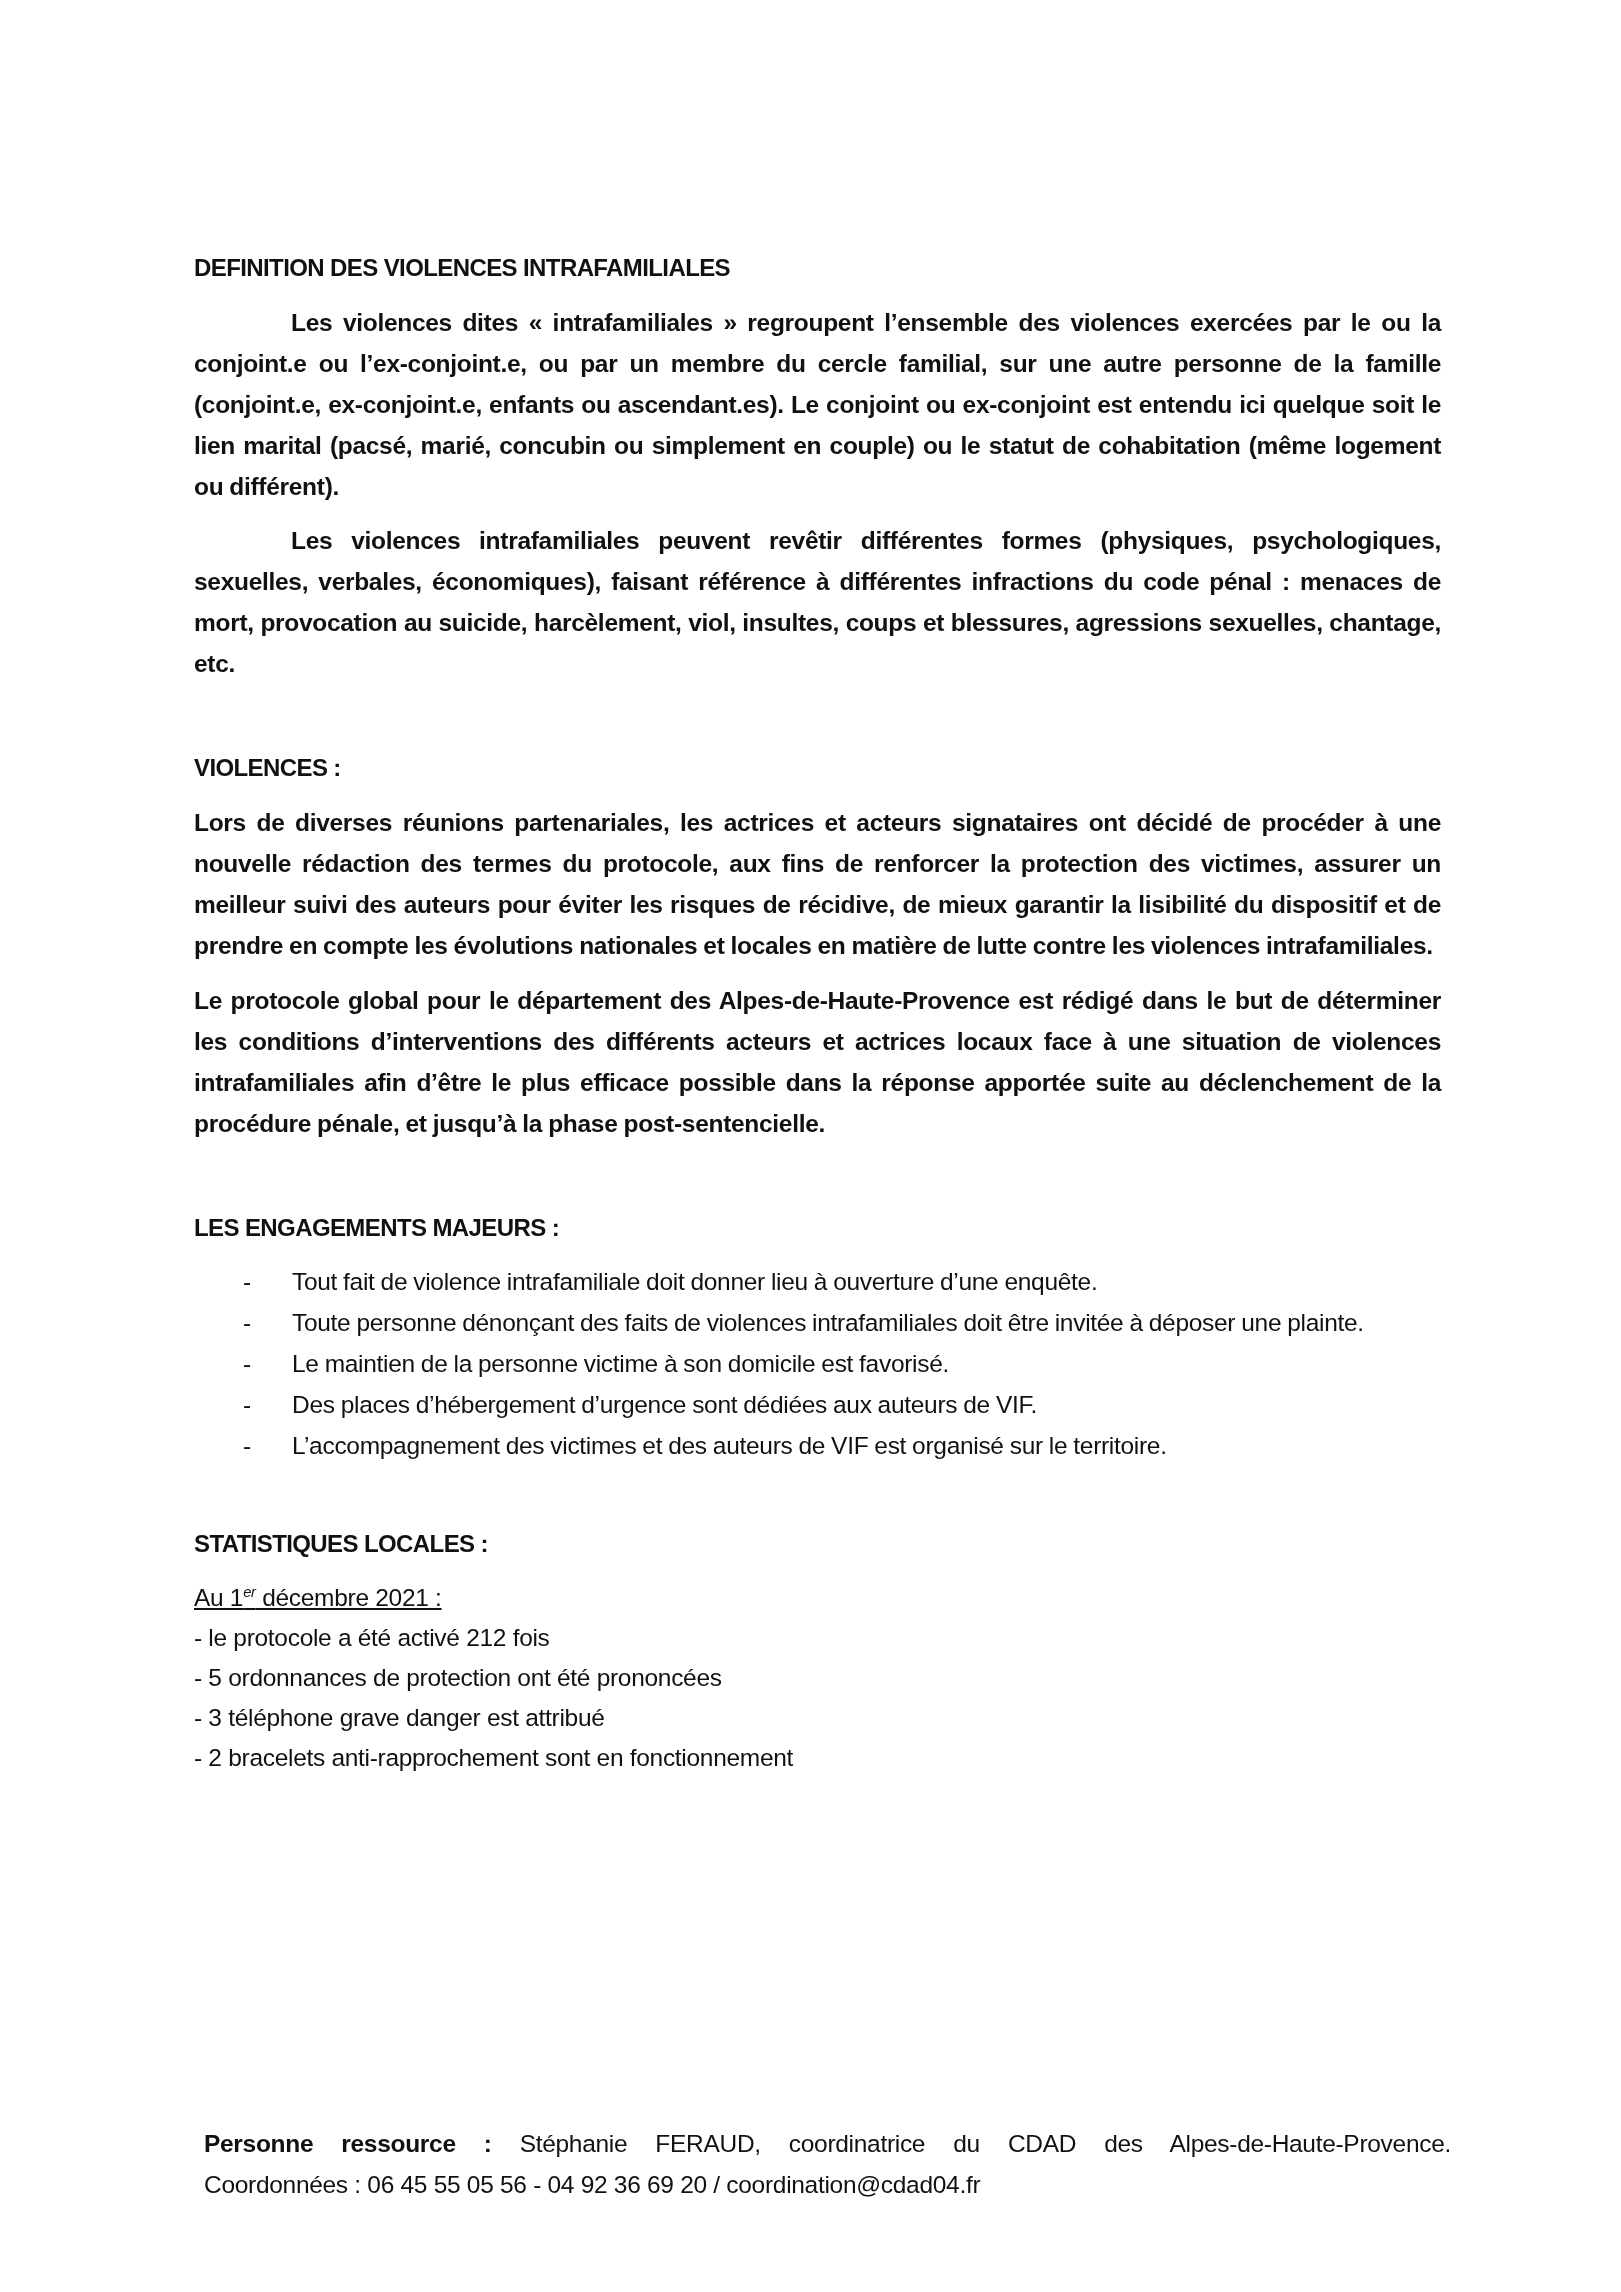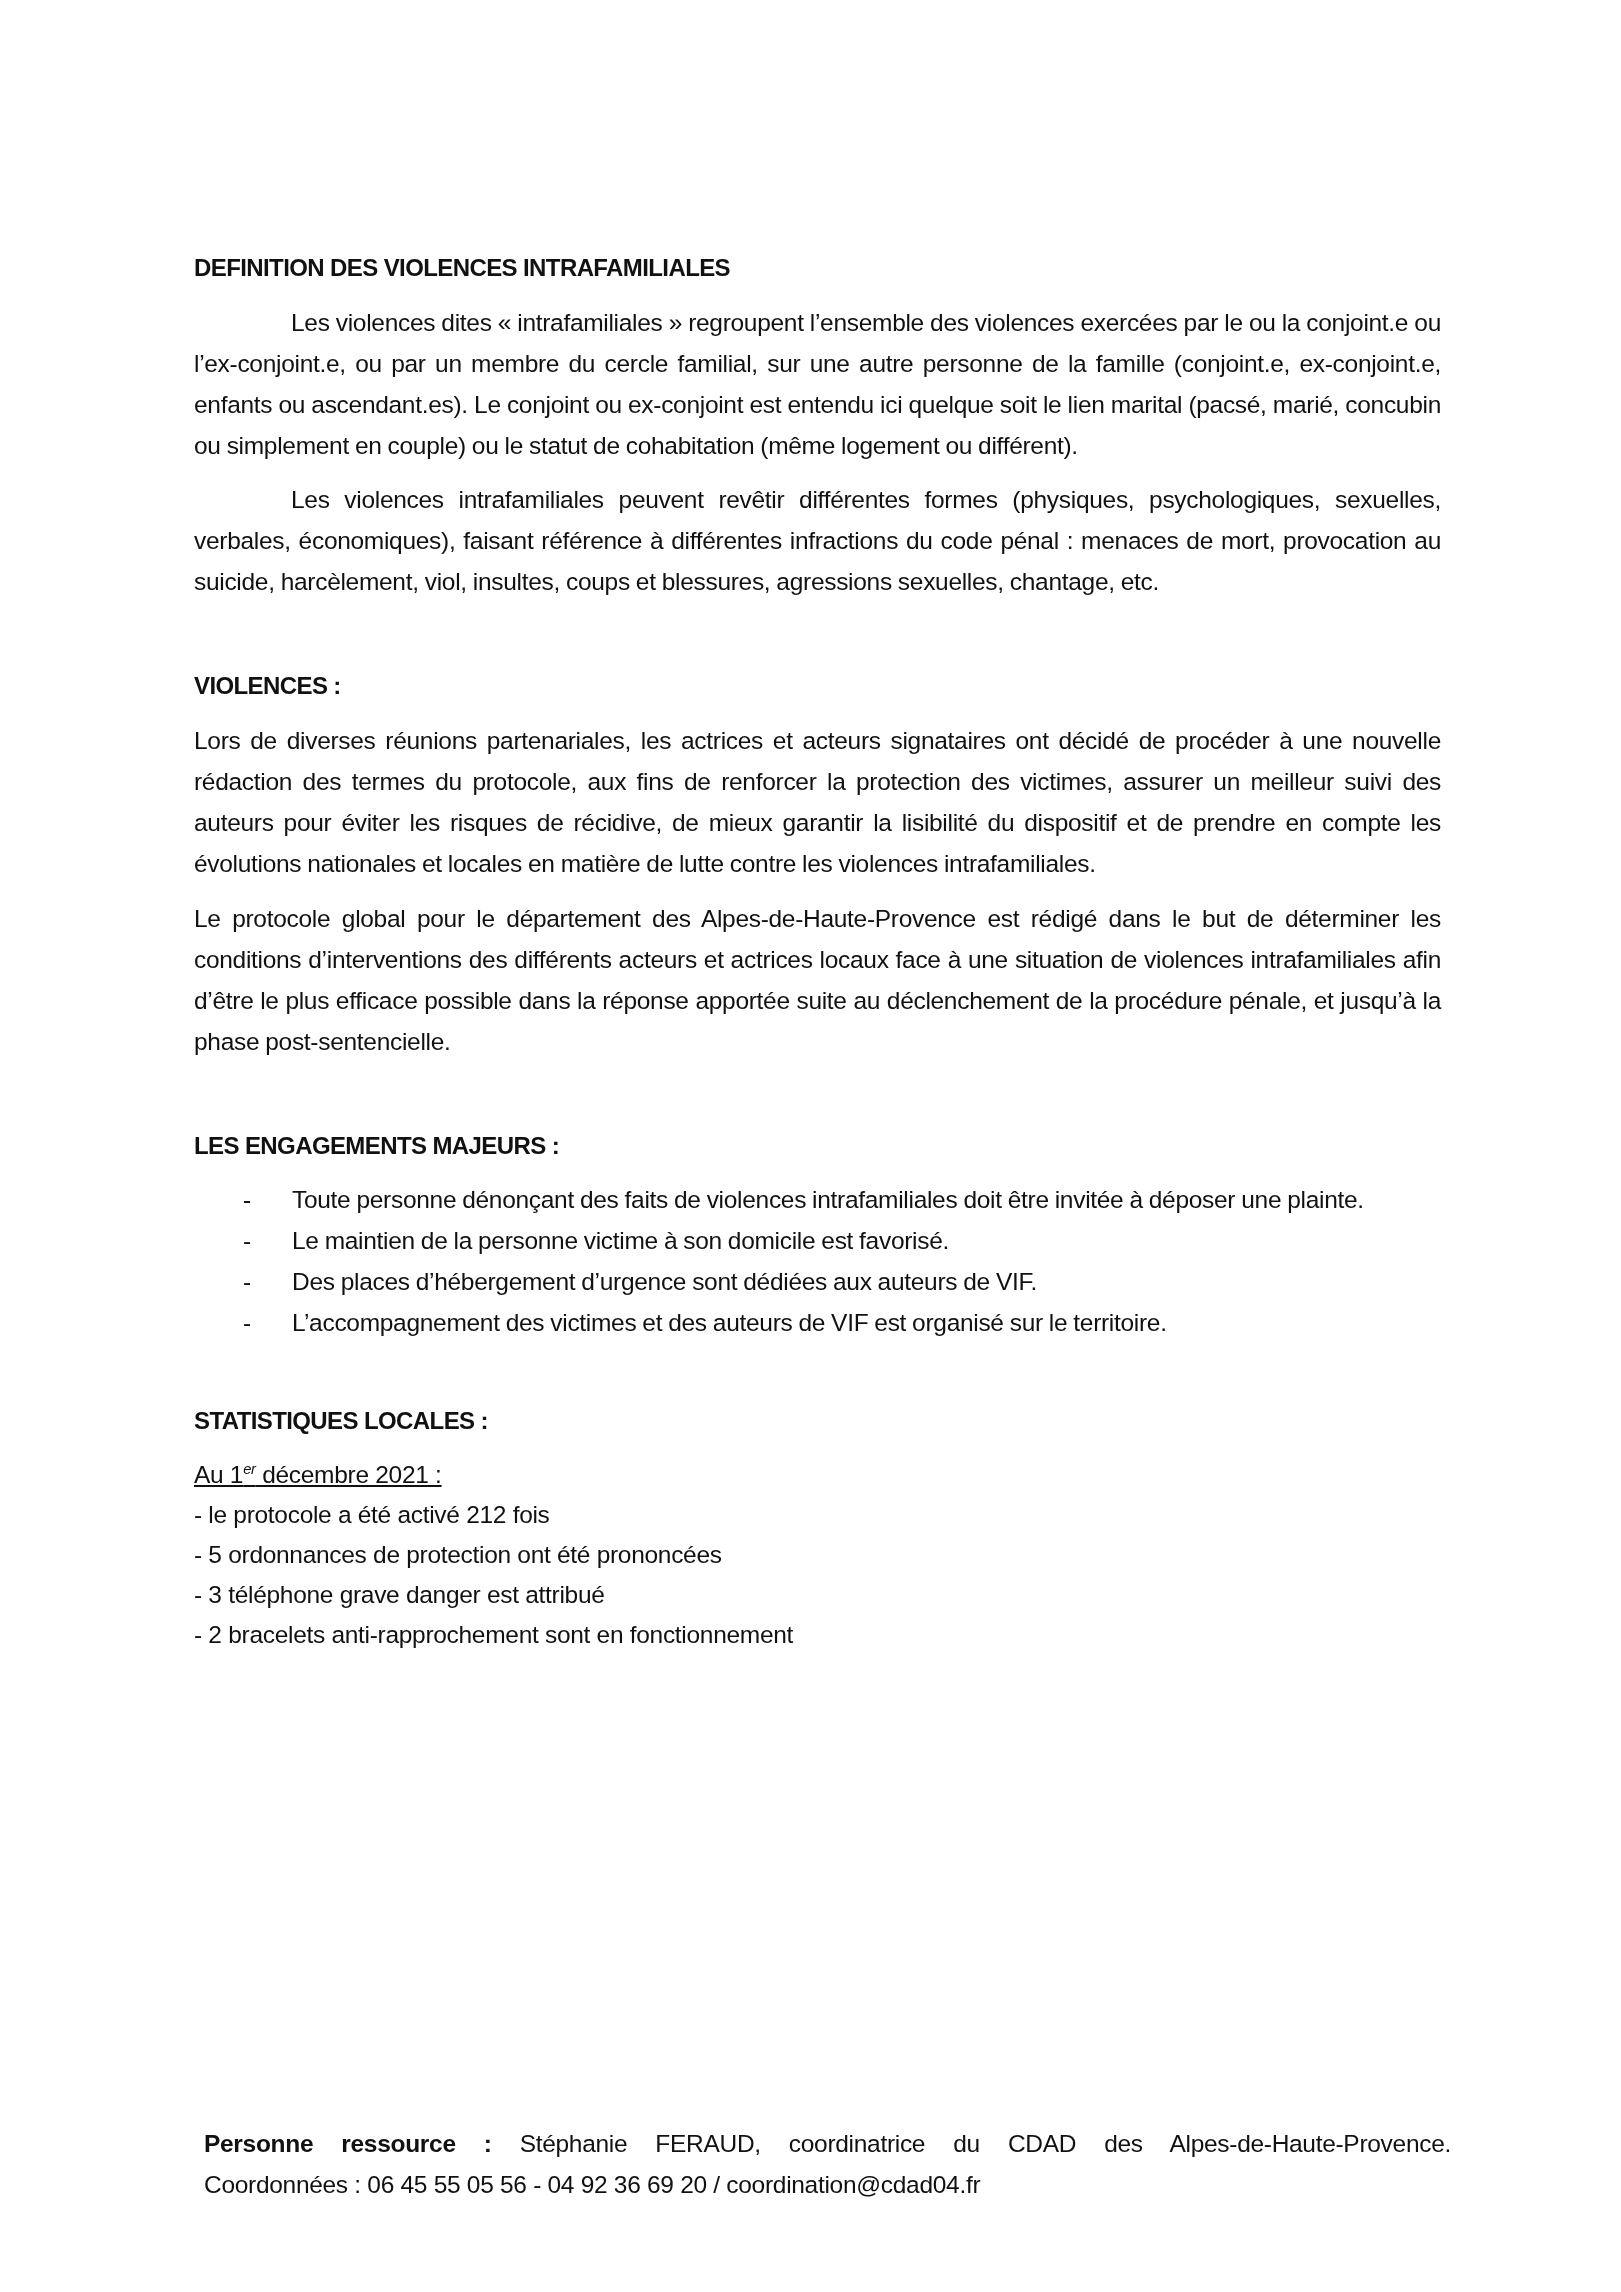--- a/index.html
+++ b/index.html
@@ -28,20 +28,21 @@
       letter-spacing: -0.6px;
       margin: 0;
     }
     .para {
       font-size: 24.5px;
       line-height: 41px;
       text-align: justify;
       margin: 0;
       letter-spacing: -0.3px;
       word-spacing: -0.5px;
+      font-weight: bold;
     }
     .indent {
       text-indent: 97px;
     }
     .gap-s { height: 17.6px; }
     .gap-m { height: 13.7px; }
     ul.bullets {
       list-style: none;
       margin: 0;
       padding: 0;
@@ -121,20 +122,21 @@
   </section>
 
   <div style="height:69px"></div>
 
   <section>
     <h2 class="heading">LES ENGAGEMENTS MAJEURS :</h2>
     <div style="height:19.6px"></div>
     <ul class="bullets">
       <li>
         <span class="dash">-</span>
+        <span>Tout fait de violence intrafamiliale doit donner lieu à ouverture d’une enquête.</span>
       </li>
       <li>
         <span class="dash">-</span>
         <span>Toute personne dénonçant des faits de violences intrafamiliales doit être invitée à déposer une plainte.</span>
       </li>
       <li>
         <span class="dash">-</span>
         <span>Le maintien de la personne victime à son domicile est favorisé.</span>
       </li>
       <li>

